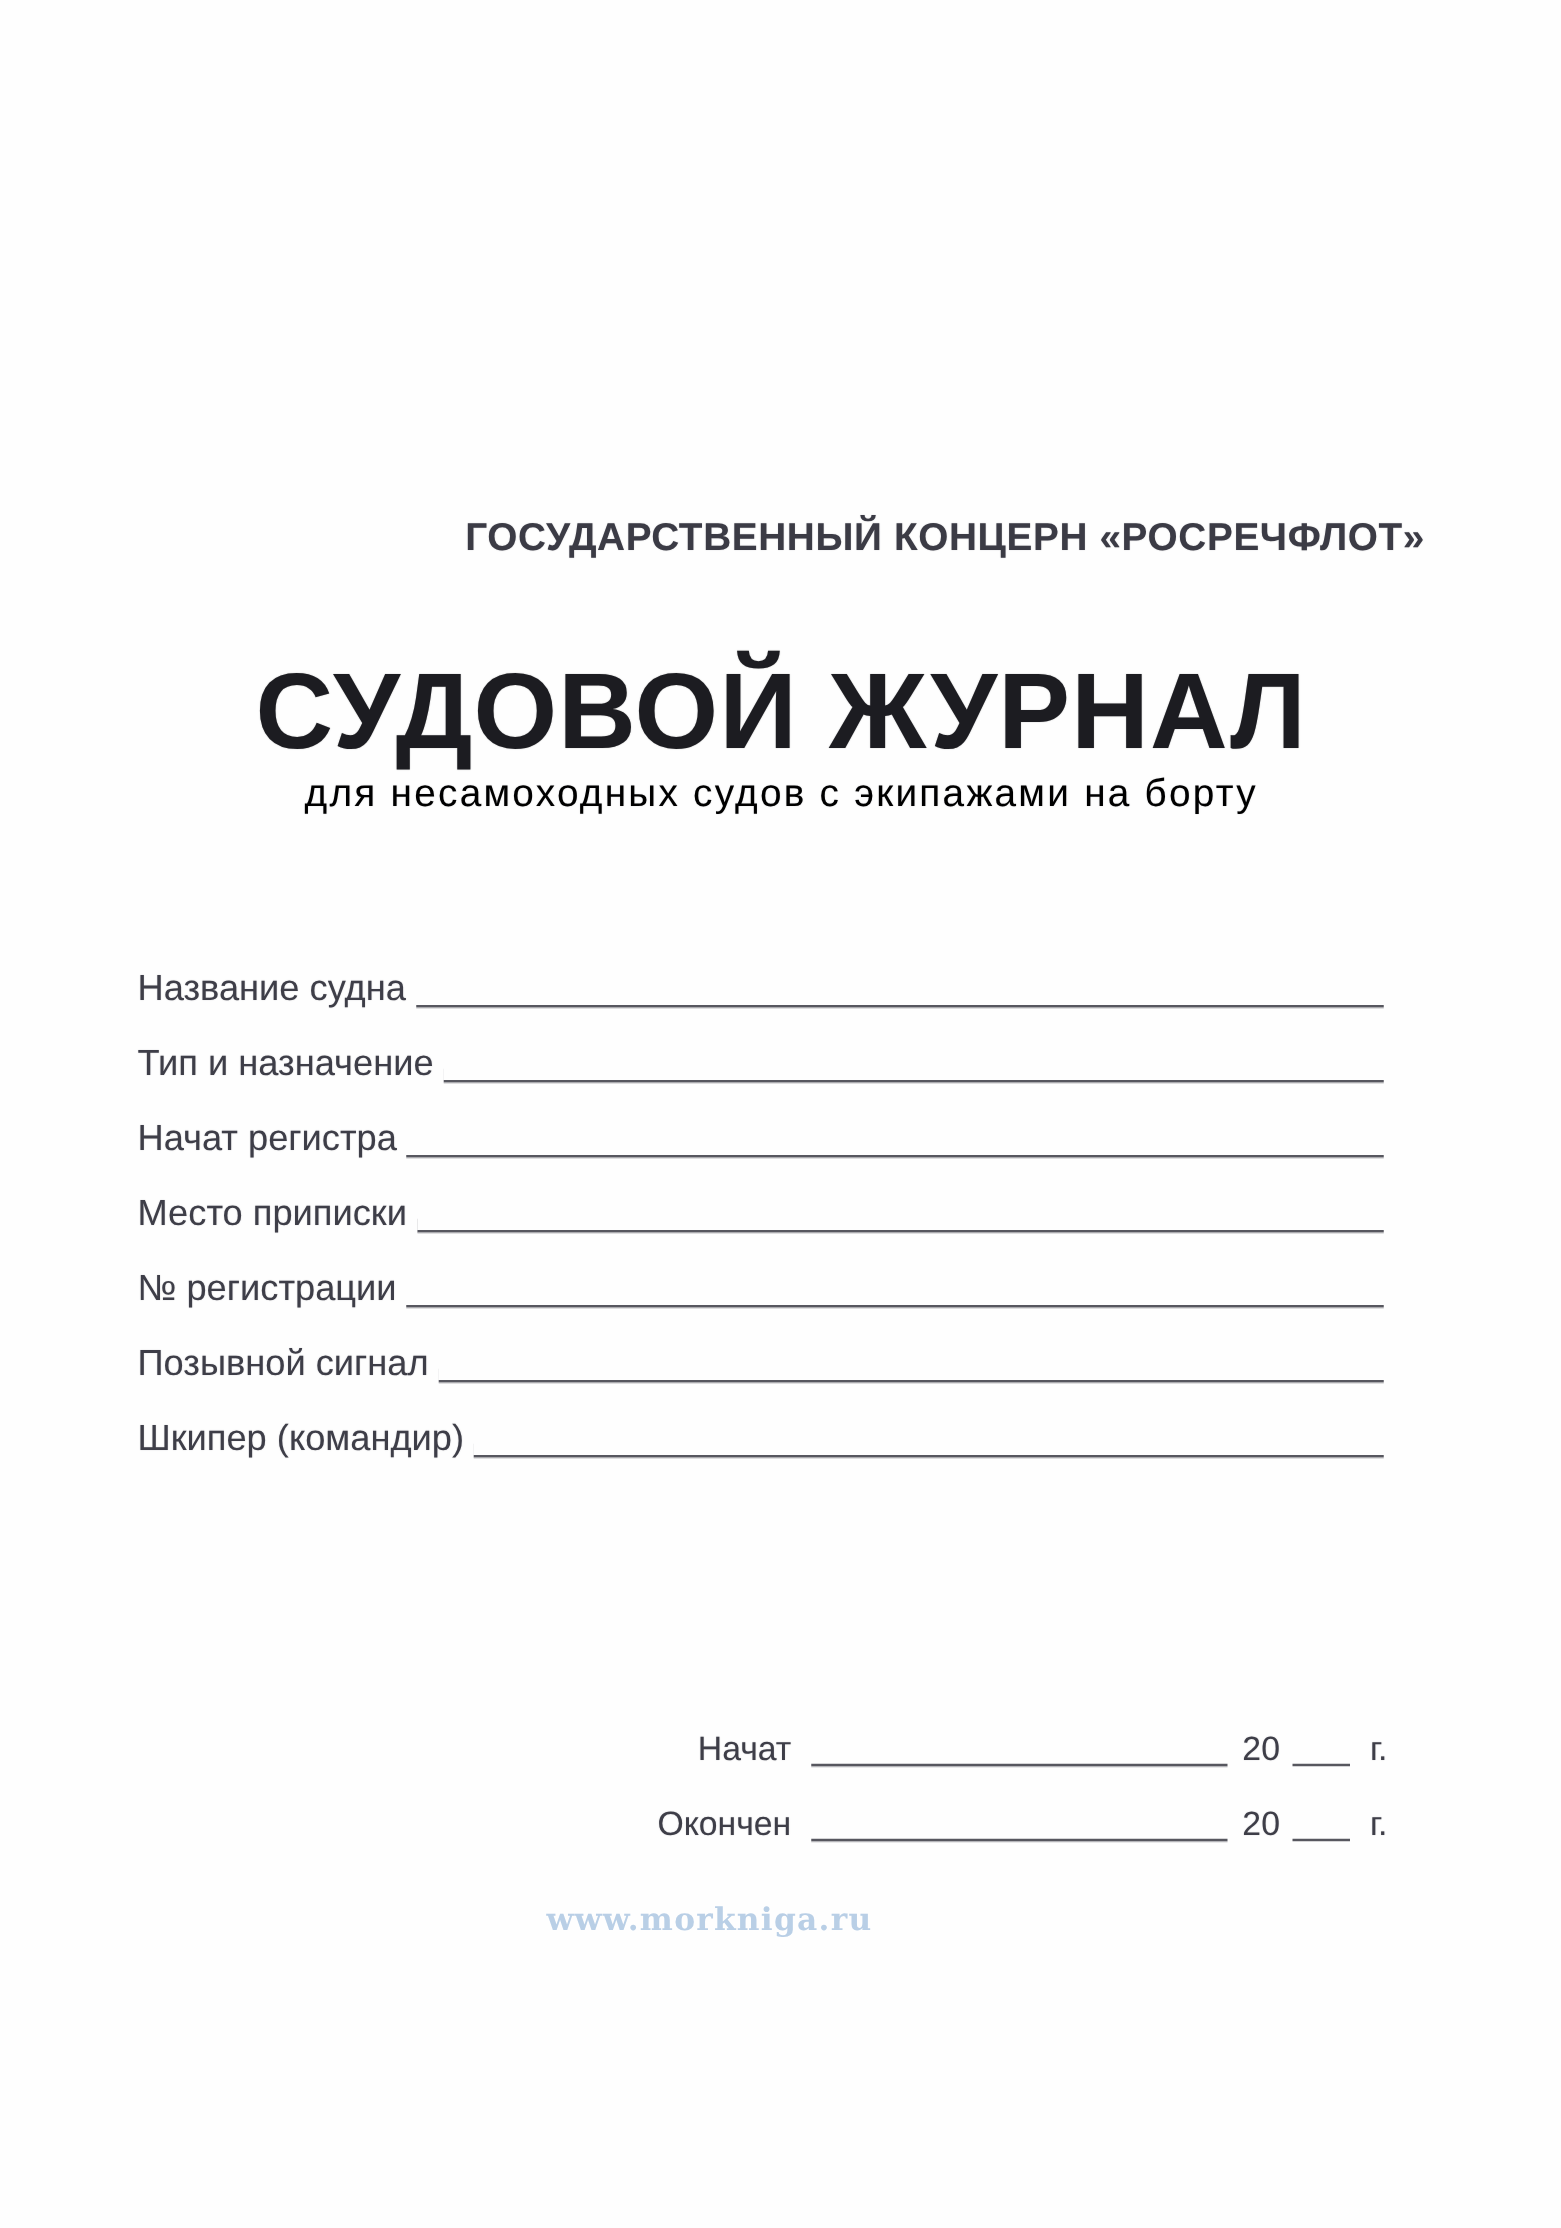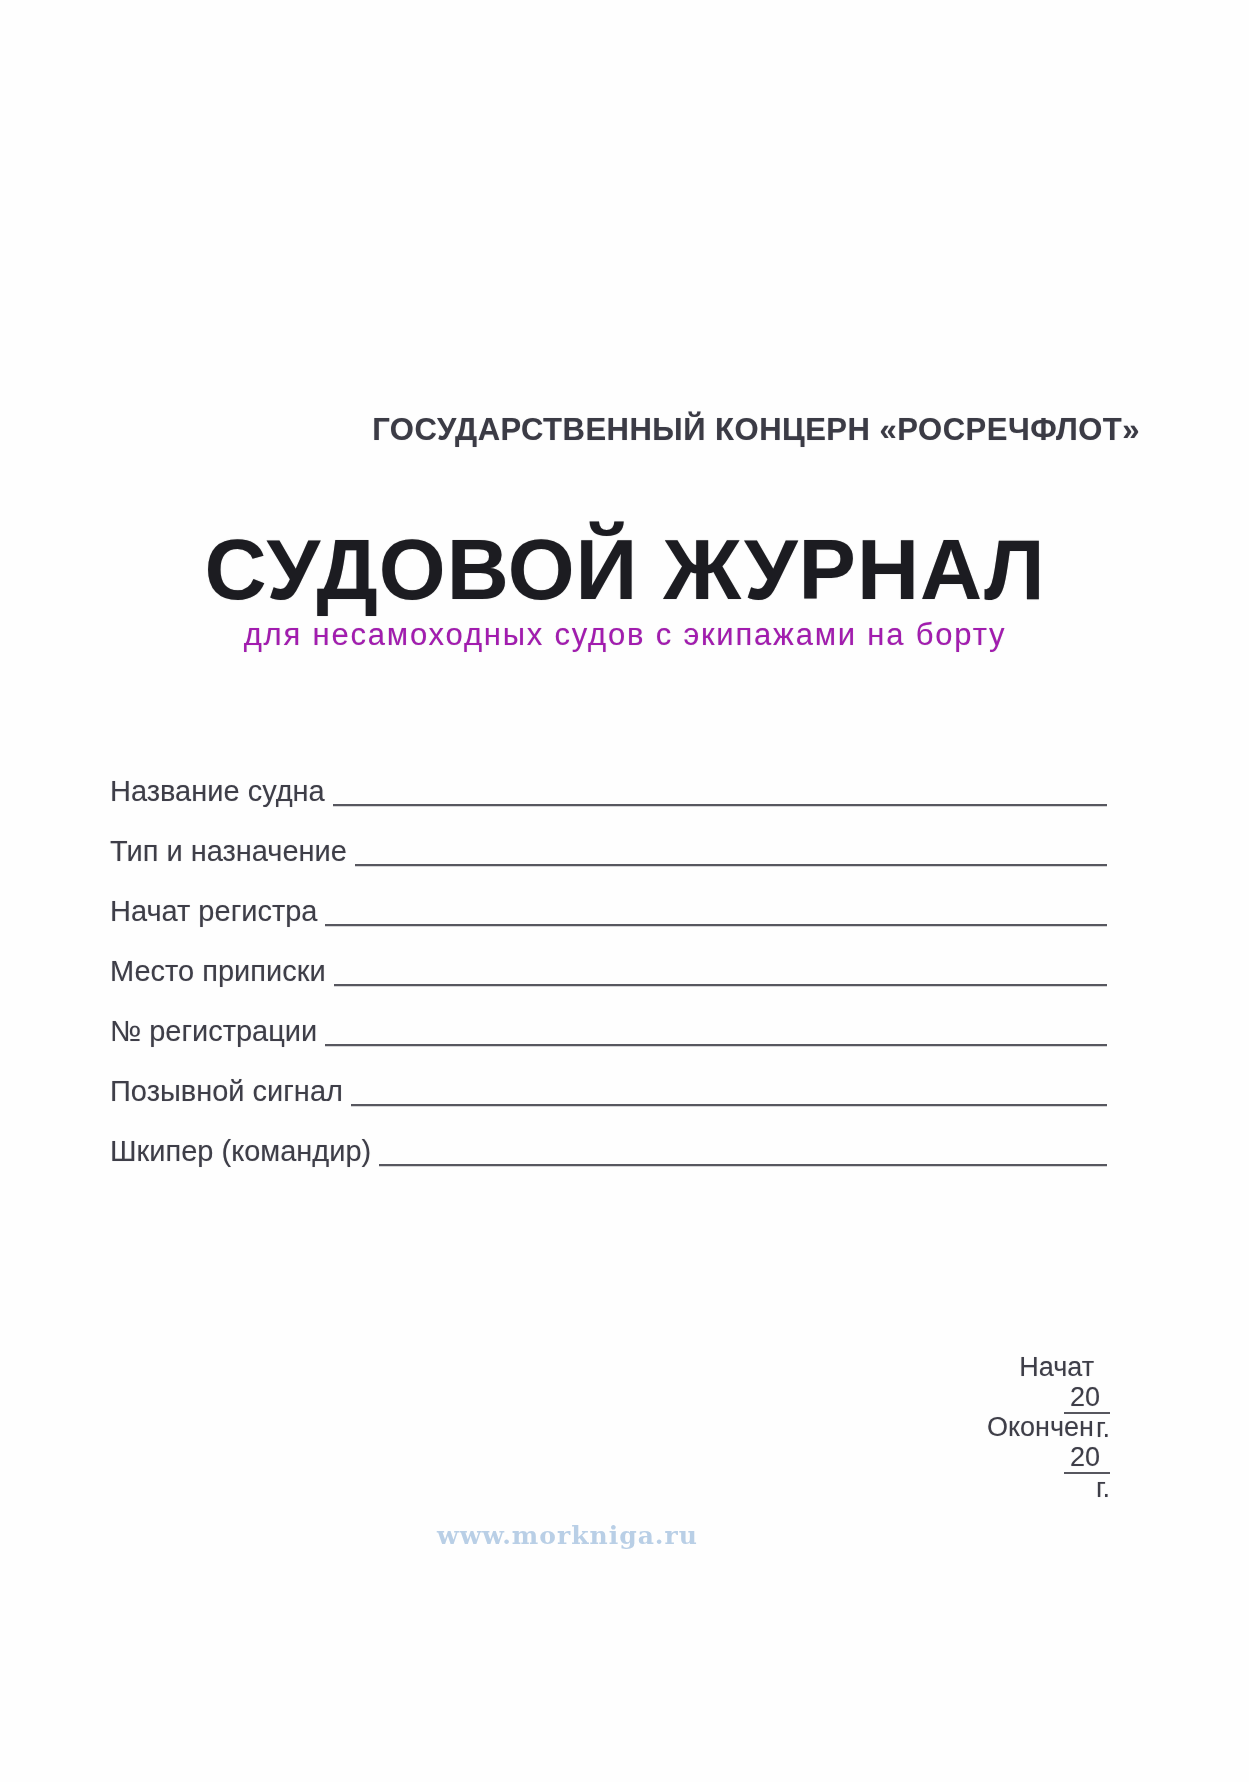--- a/index.html
+++ b/index.html
@@ -77,21 +77,21 @@
     white-space: nowrap;
   }
   .subtitle {
     position: absolute;
     top: 617px;
     left: 110px;
     width: 1030px;
     text-align: center;
     font-size: 31px;
     letter-spacing: 1.8px;
-    color: #a21caf;
+    color: #000000;
     text-shadow: 0 0 1px rgba(60,60,70,0.3);
     white-space: nowrap;
   }
 
   
   .fields {
     position: absolute;
     left: 110px;
     top: 746px;
     width: 997px;
@@ -123,21 +123,20 @@
     top: 1353px;
     width: 592px;
   }
   .date-row {
     display: flex;
     align-items: flex-end;
     height: 60px;
     font-size: 27px;
     color: #3e3e48;
     text-shadow: 0 0 1px rgba(60,60,70,0.3);
-    flex-direction: column;
   }
   .date-label {
     width: 115px;
     text-align: right;
     padding-right: 16px;
     line-height: 1.05;
     white-space: nowrap;
   }
   .date-line {
     flex: 1;

